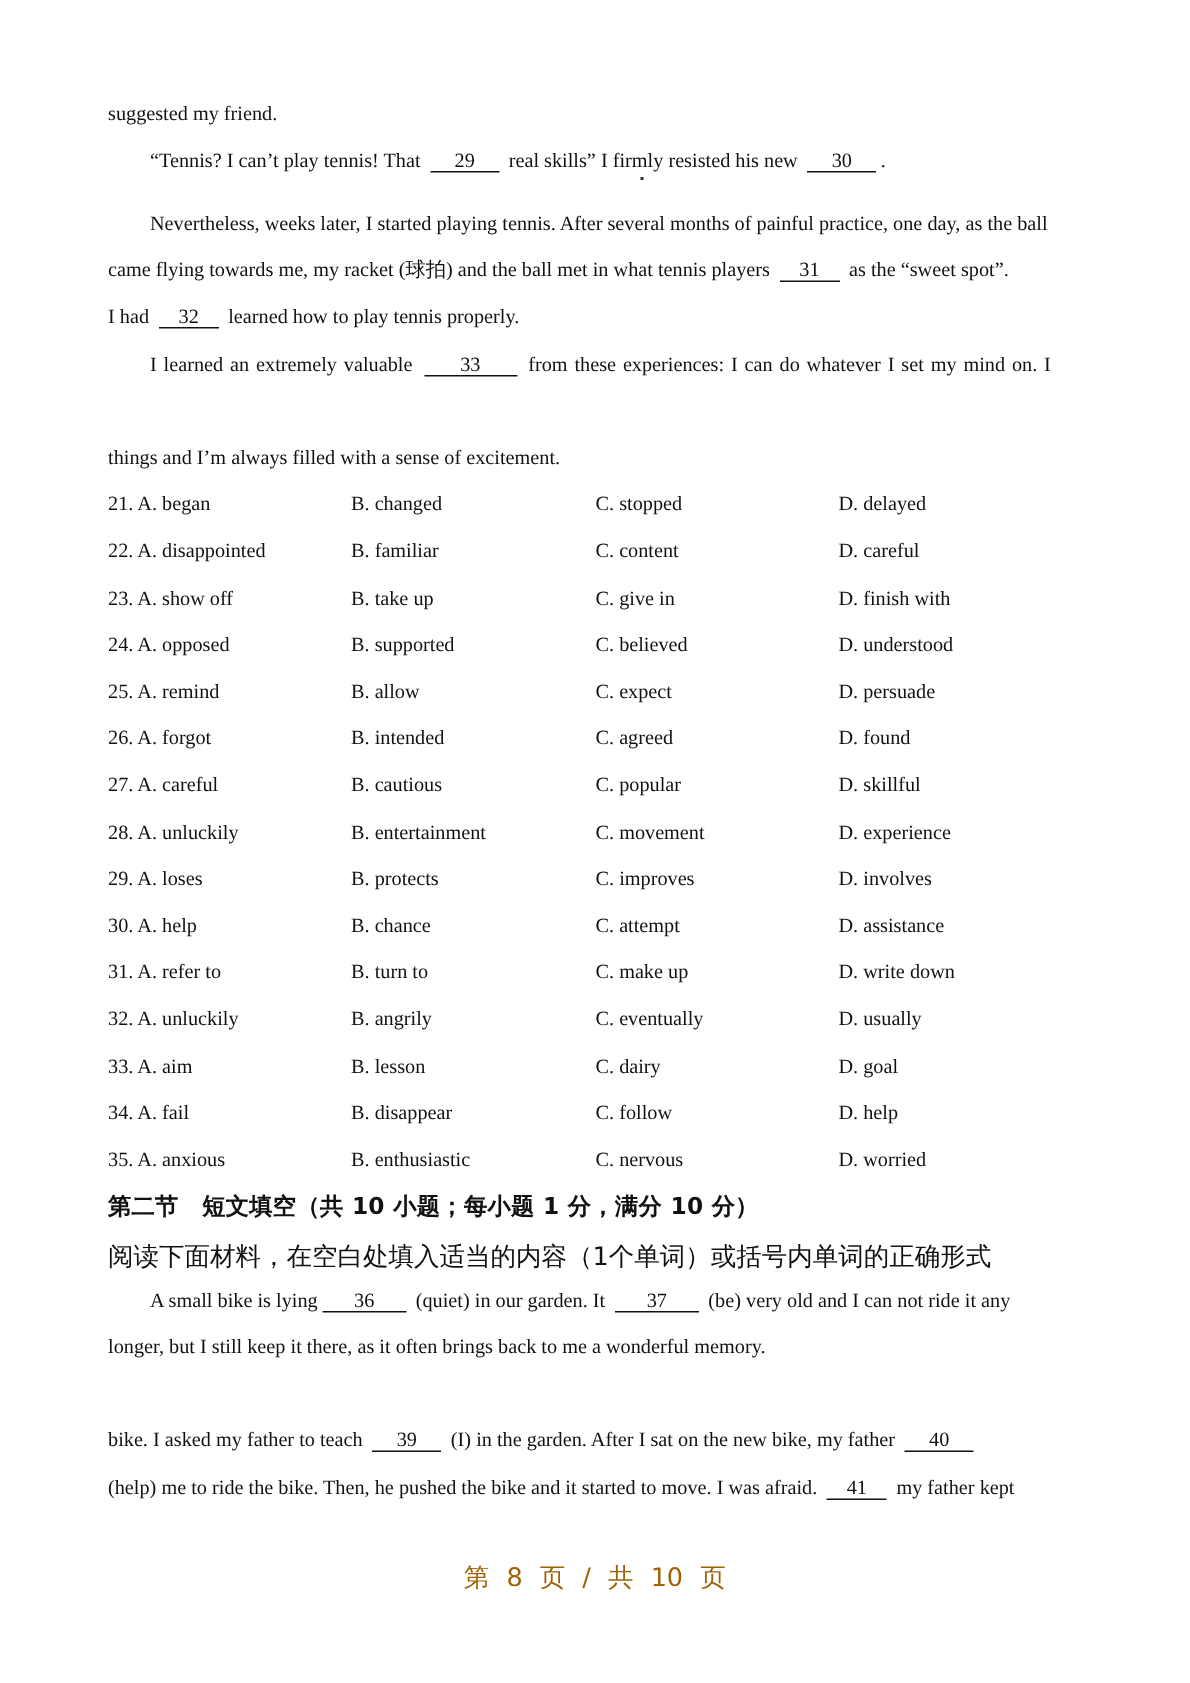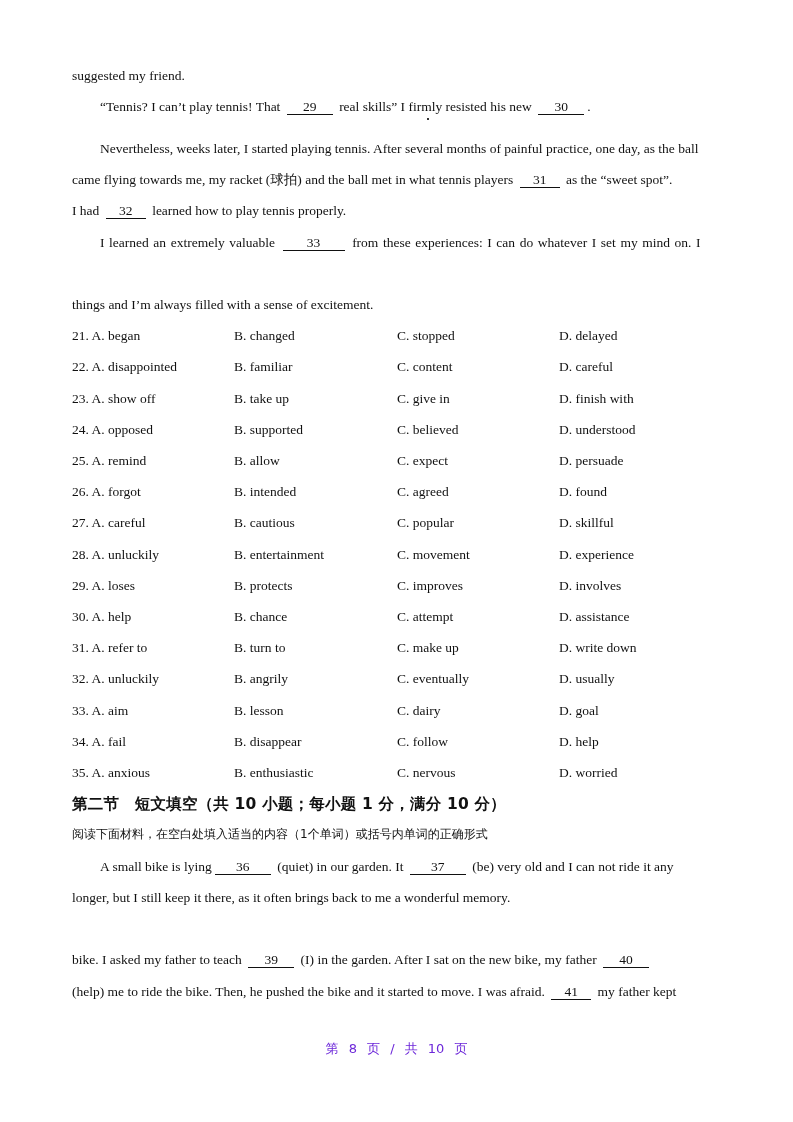--- a/index.html
+++ b/index.html
@@ -21,27 +21,27 @@
   .w40 { width: 40px; } .w46 { width: 46px; }
   .w56 { width: 56px; } .w62 { width: 62px; }
   .opt-row { position: absolute; left: 0; width: 793px; height: 18px; line-height: 18px; }
   .opt { position: absolute; white-space: nowrap; }
   .opt.a { left: 72px; } .opt.b { left: 234px; } .opt.c { left: 397px; } .opt.d { left: 559px; }
   .section-title {
     position: absolute; left: 72px; top: 794px; font-weight: bold; font-size: 15.5px;
     font-family: "DejaVu Sans", "Liberation Sans", sans-serif; letter-spacing: 0.2px;
   }
   .instruction {
-    position: absolute; left: 72px; top: 826px; font-size: 12px;
+    position: absolute; left: 72px; top: 826px; font-size: 17px;
     font-family: "DejaVu Sans", "Liberation Sans", sans-serif;
   }
   .footer {
     position: absolute; left: 0; width: 793px; top: 1040px; text-align: center;
-    font-family: "DejaVu Sans", "Liberation Sans", sans-serif; font-size: 13px;
-    word-spacing: 6px; color: #6d28d9;
+    font-family: "DejaVu Sans", "Liberation Sans", sans-serif; font-size: 17px;
+    word-spacing: 6px; color: #a16207;
   }
   .dot { position: absolute; left: 427px; top: 118px; width: 2px; height: 2px; background: #333; }
 </style>
 </head>
 <body>
 
 <div class="page">
 
   <div class="line" style="top:67px;">
     <span>suggested my friend.</span>

